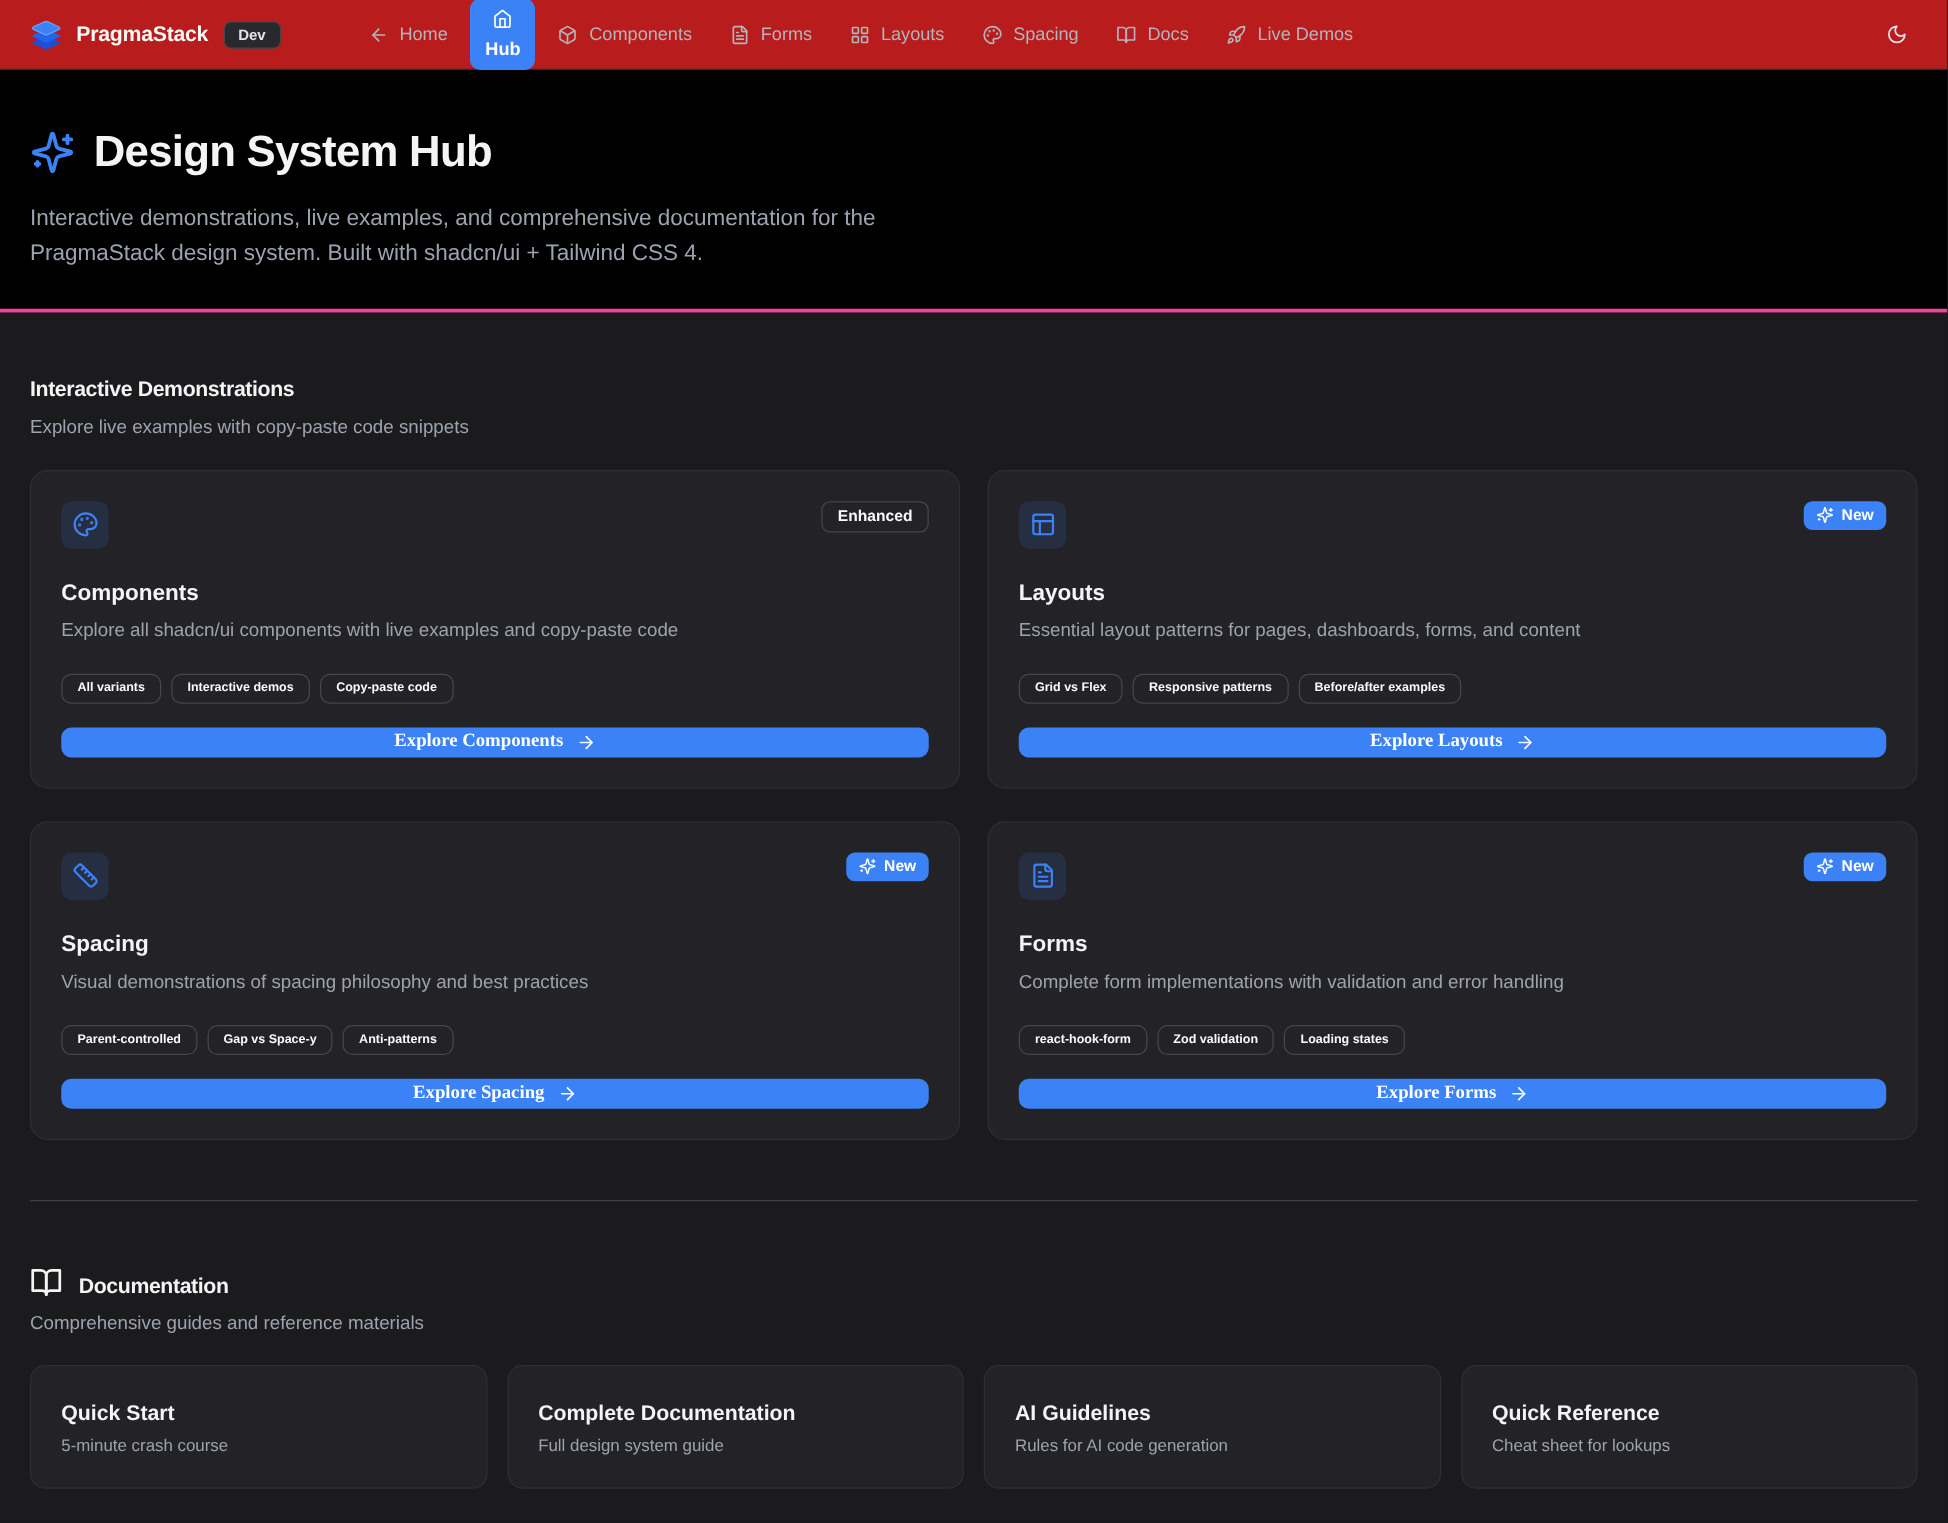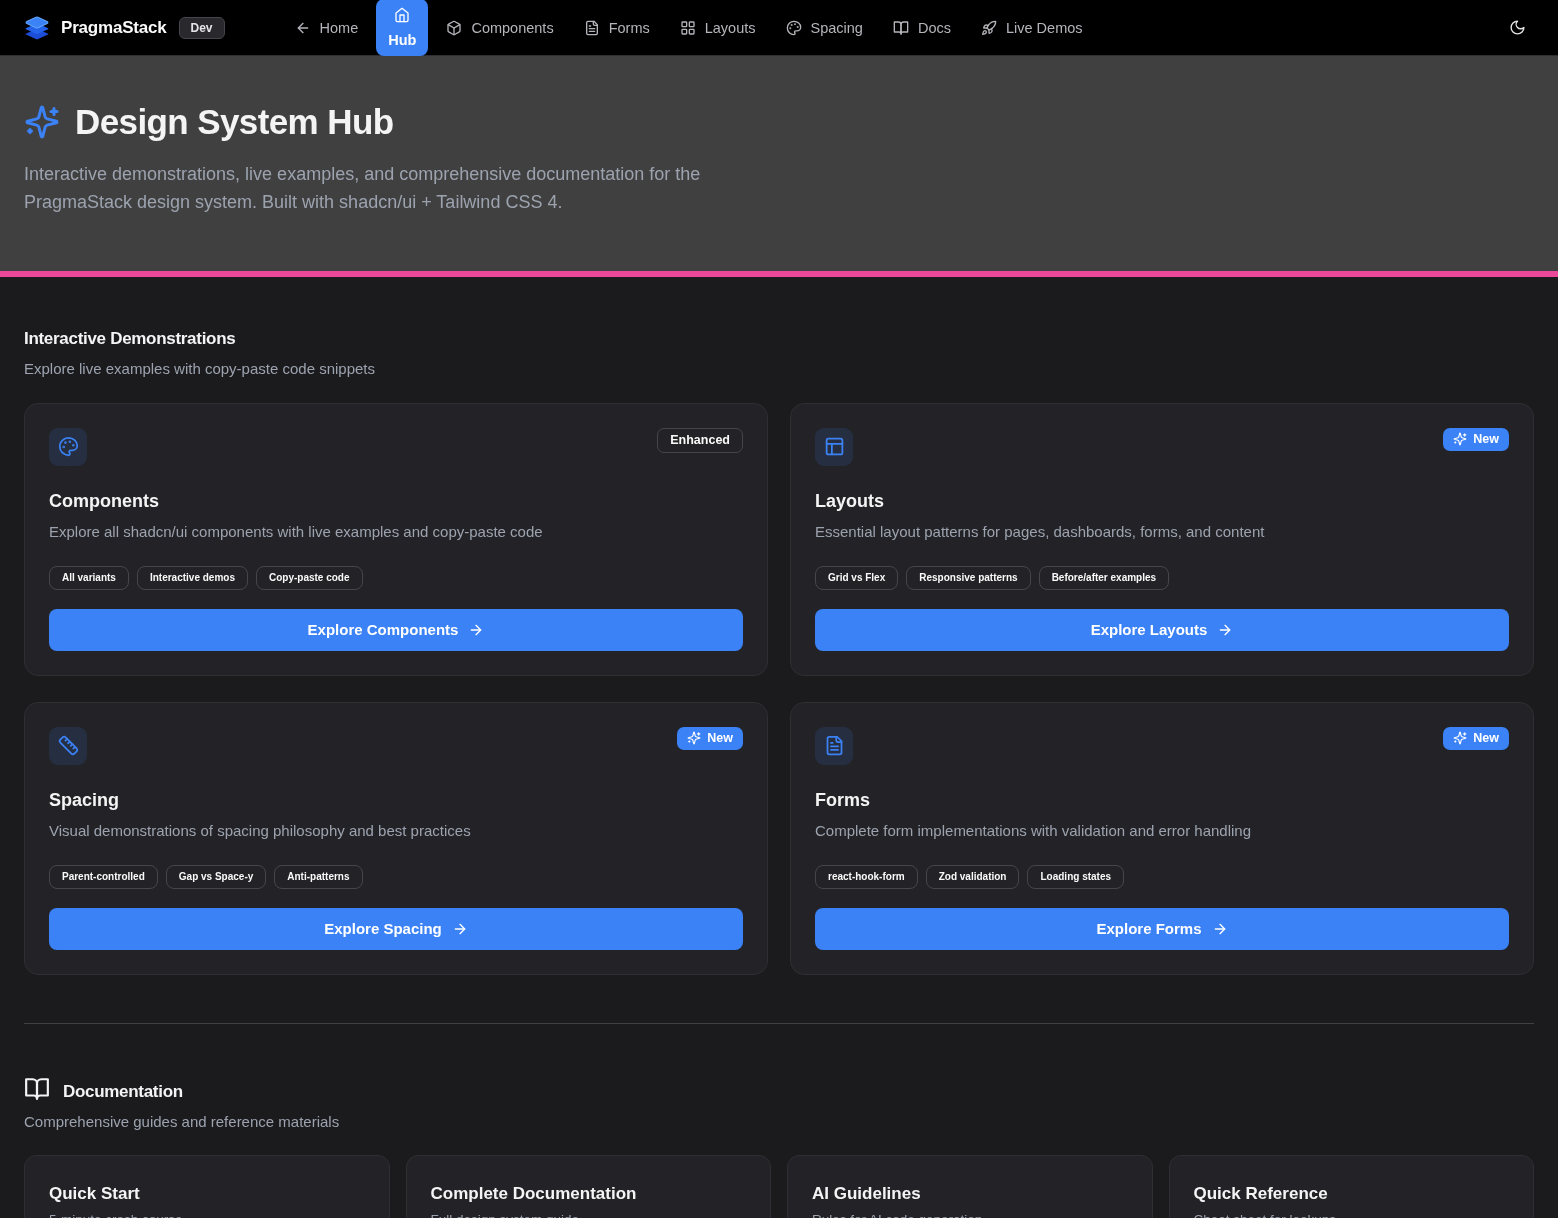--- a/index.html
+++ b/index.html
@@ -15,21 +15,21 @@
   .i14 { width: 14px; height: 14px; }
   .i16 { width: 16px; height: 16px; }
   .i17 { width: 17px; height: 17px; }
   .i20 { width: 21px; height: 21px; }
   .i26 { width: 26px; height: 26px; }
   .i34 { width: 36px; height: 36px; }
 
   
   .navbar {
     height: 56px;
-    background: #000000;
+    background: #b91c1c;
     border-bottom: 1px solid #2d2d32;
     display: flex; align-items: center;
     padding: 0 24px;
   }
   .brand { display: flex; align-items: center; gap: 11px; cursor: pointer; }
   .brand-name { font-size: 17px; font-weight: 700; letter-spacing: -0.2px; }
   .dev-badge {
     margin-left: 12px;
     border: 1px solid #45454c; background: #28282d;
     border-radius: 6px; padding: 3px 11px;
@@ -42,23 +42,23 @@
     color: #b4b4bb; font-size: 14.5px; cursor: pointer; white-space: nowrap;
   }
   .nav-item.active { background: #3b82f6; color: #ffffff; font-weight: 600; flex-direction: column; }
   .theme-toggle {
     margin-left: auto; color: #e4e4e7; cursor: pointer;
     background: none; border: none; display: flex; align-items: center; padding: 8px;
   }
 
   
   .hero {
-    background: #404040;
-    border-bottom: 6px solid #ec4899;
-    padding: 46px 24px 54px;
+    background: #000000;
+    border-bottom: 3px solid #ec4899;
+    padding: 46px 24px 30px;
   }
   .hero-title-row { display: flex; align-items: center; gap: 15px; }
   .hero-title-row .icon { color: #3b82f6; }
   .hero-title { font-size: 35px; font-weight: 700; letter-spacing: -0.6px; color: #f4f4f5; }
   .hero-desc {
     margin-top: 19px; font-size: 18px; color: #9ca3af;
     max-width: 742px; line-height: 1.55;
   }
 
   
@@ -94,23 +94,23 @@
     display: inline-flex; align-items: center; gap: 6px;
   }
   .card-title { font-size: 18px; font-weight: 700; margin-top: 25px; color: #f4f4f5; }
   .card-desc { font-size: 15px; color: #9ca3af; margin-top: 9px; line-height: 1.4; }
   .tag-row { display: flex; gap: 8px; margin-top: 24px; flex-wrap: wrap; }
   .tag {
     border: 1px solid #45454c; border-radius: 8px; padding: 5px 12px;
     font-size: 10px; font-weight: 700; color: #fafafa; line-height: 1.2;
   }
   .explore-btn {
-    margin-top: 19px; height: 42px; width: 100%;
+    margin-top: 19px; height: 24px; width: 100%;
     border-radius: 8px; background: #3b82f6; border: none;
-    color: #fff; font-size: 15px; font-weight: 600; font-family: Liberation Sans, sans-serif;
+    color: #fff; font-size: 15px; font-weight: 600; font-family: Liberation Serif, serif;
     display: flex; align-items: center; justify-content: center; gap: 10px;
     cursor: pointer;
   }
 
   
   .divider { border: none; border-top: 1px solid #3f3f46; margin-top: 48px; }
 
   
   .docs-head { display: flex; align-items: flex-end; gap: 13px; margin-top: 52px; color: #f4f4f5; }
   .doc-grid {

